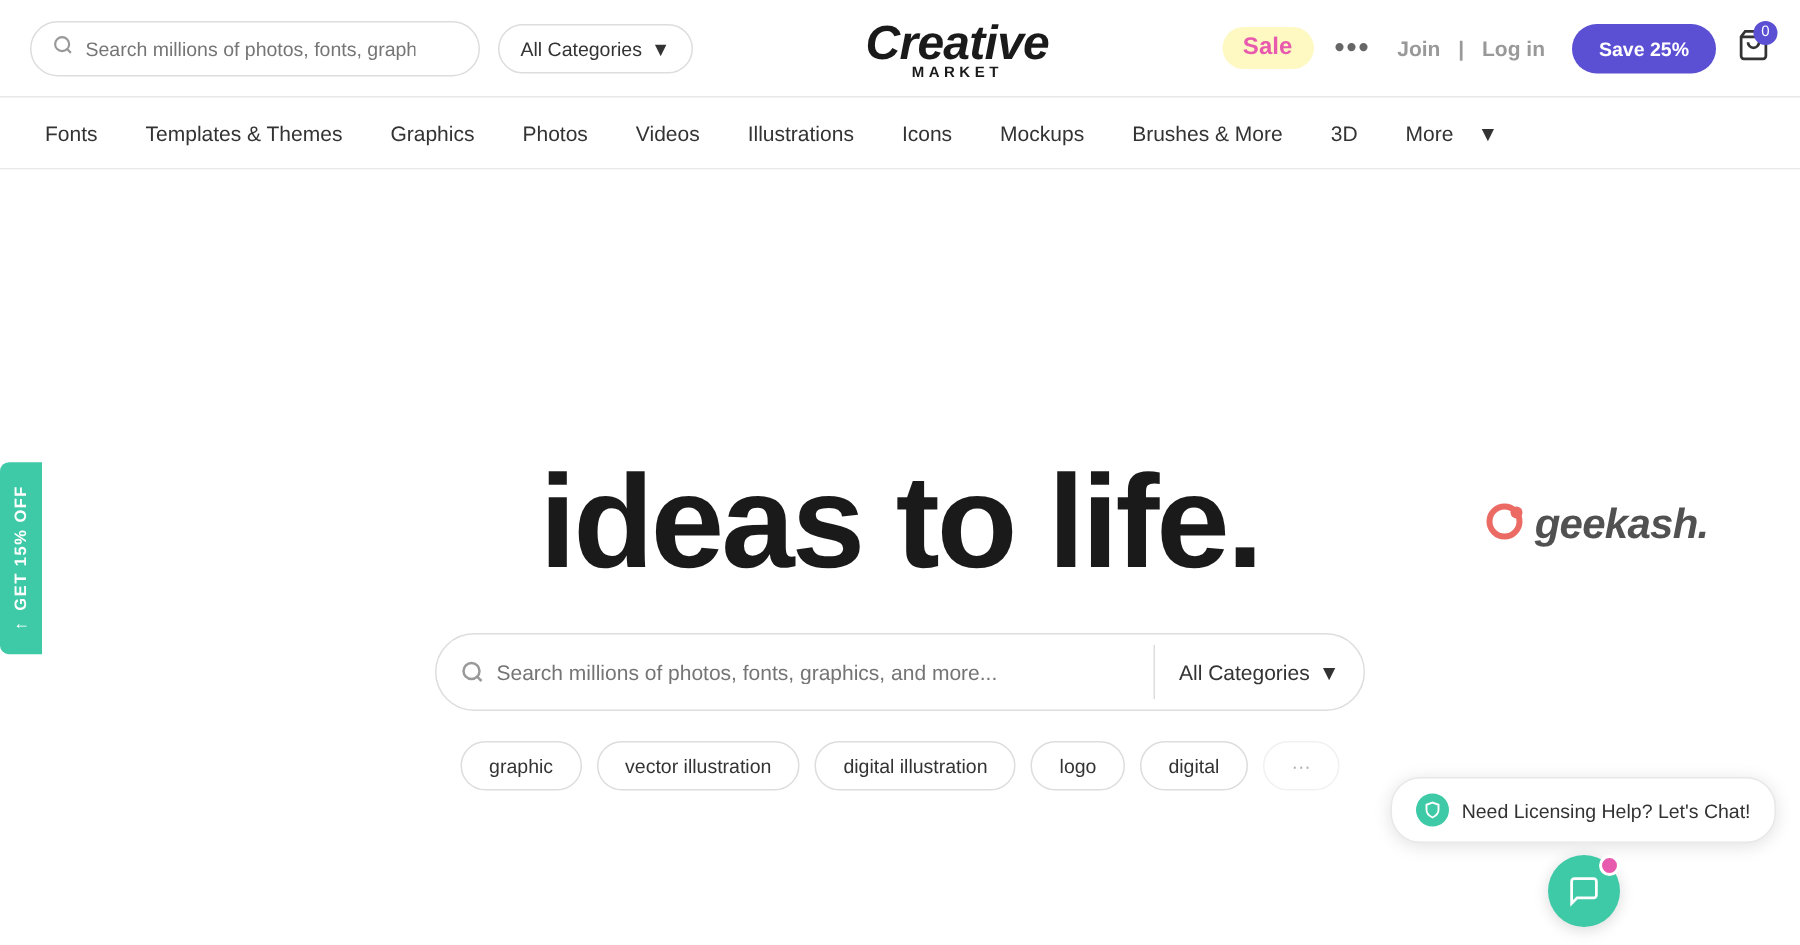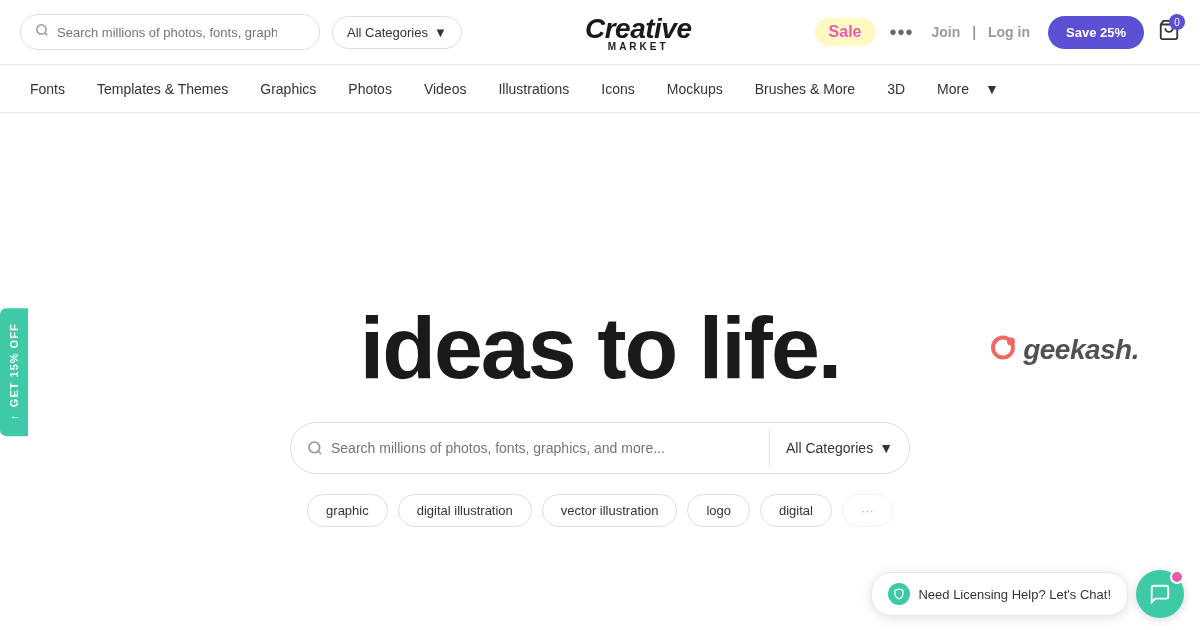--- a/index.html
+++ b/index.html
@@ -55,21 +55,21 @@
       background: #fff;
     }
 
     .logo-area {
       flex: 1;
       display: flex;
       justify-content: center;
     }
 
     .logo-text {
-      font-size: 28px;
+      font-size: 32px;
       font-weight: 700;
       color: #1a1a1a;
       font-style: italic;
       letter-spacing: -0.5px;
     }
 
     .logo-market {
       font-size: 10px;
       font-weight: 600;
       letter-spacing: 3px;
@@ -309,20 +309,21 @@
     }
 
     
     .chat-widget {
       position: absolute;
       bottom: 12px;
       right: 16px;
       display: flex;
       align-items: center;
       gap: 8px;
+      flex-direction: column;
     }
 
     .chat-bubble {
       background: #fff;
       border: 1px solid #e8e8e8;
       border-radius: 20px;
       padding: 10px 16px;
       font-size: 13px;
       color: #333;
       box-shadow: 0 2px 12px rgba(0,0,0,0.12);
@@ -464,22 +465,22 @@
     </div>
     <div class="hero-divider"></div>
     <div class="hero-category-dropdown">
       <span>All Categories</span>
       <span>▼</span>
     </div>
   </div>
 
   <div class="pills-row">
     <div class="pill">graphic</div>
+    <div class="pill">vector illustration</div>
     <div class="pill">digital illustration</div>
-    <div class="pill">vector illustration</div>
     <div class="pill">logo</div>
     <div class="pill">digital</div>
     <div class="pill" style="opacity:0.4">···</div>
   </div>
 
   <div class="chat-widget">
     <div class="chat-bubble">
       <div class="chat-icon-circle">
         <svg width="12" height="12" viewBox="0 0 24 24" fill="none" stroke="white" stroke-width="2.5">
           <path d="M12 22s8-4 8-10V5l-8-3-8 3v7c0 6 8 10 8 10z"></path>

